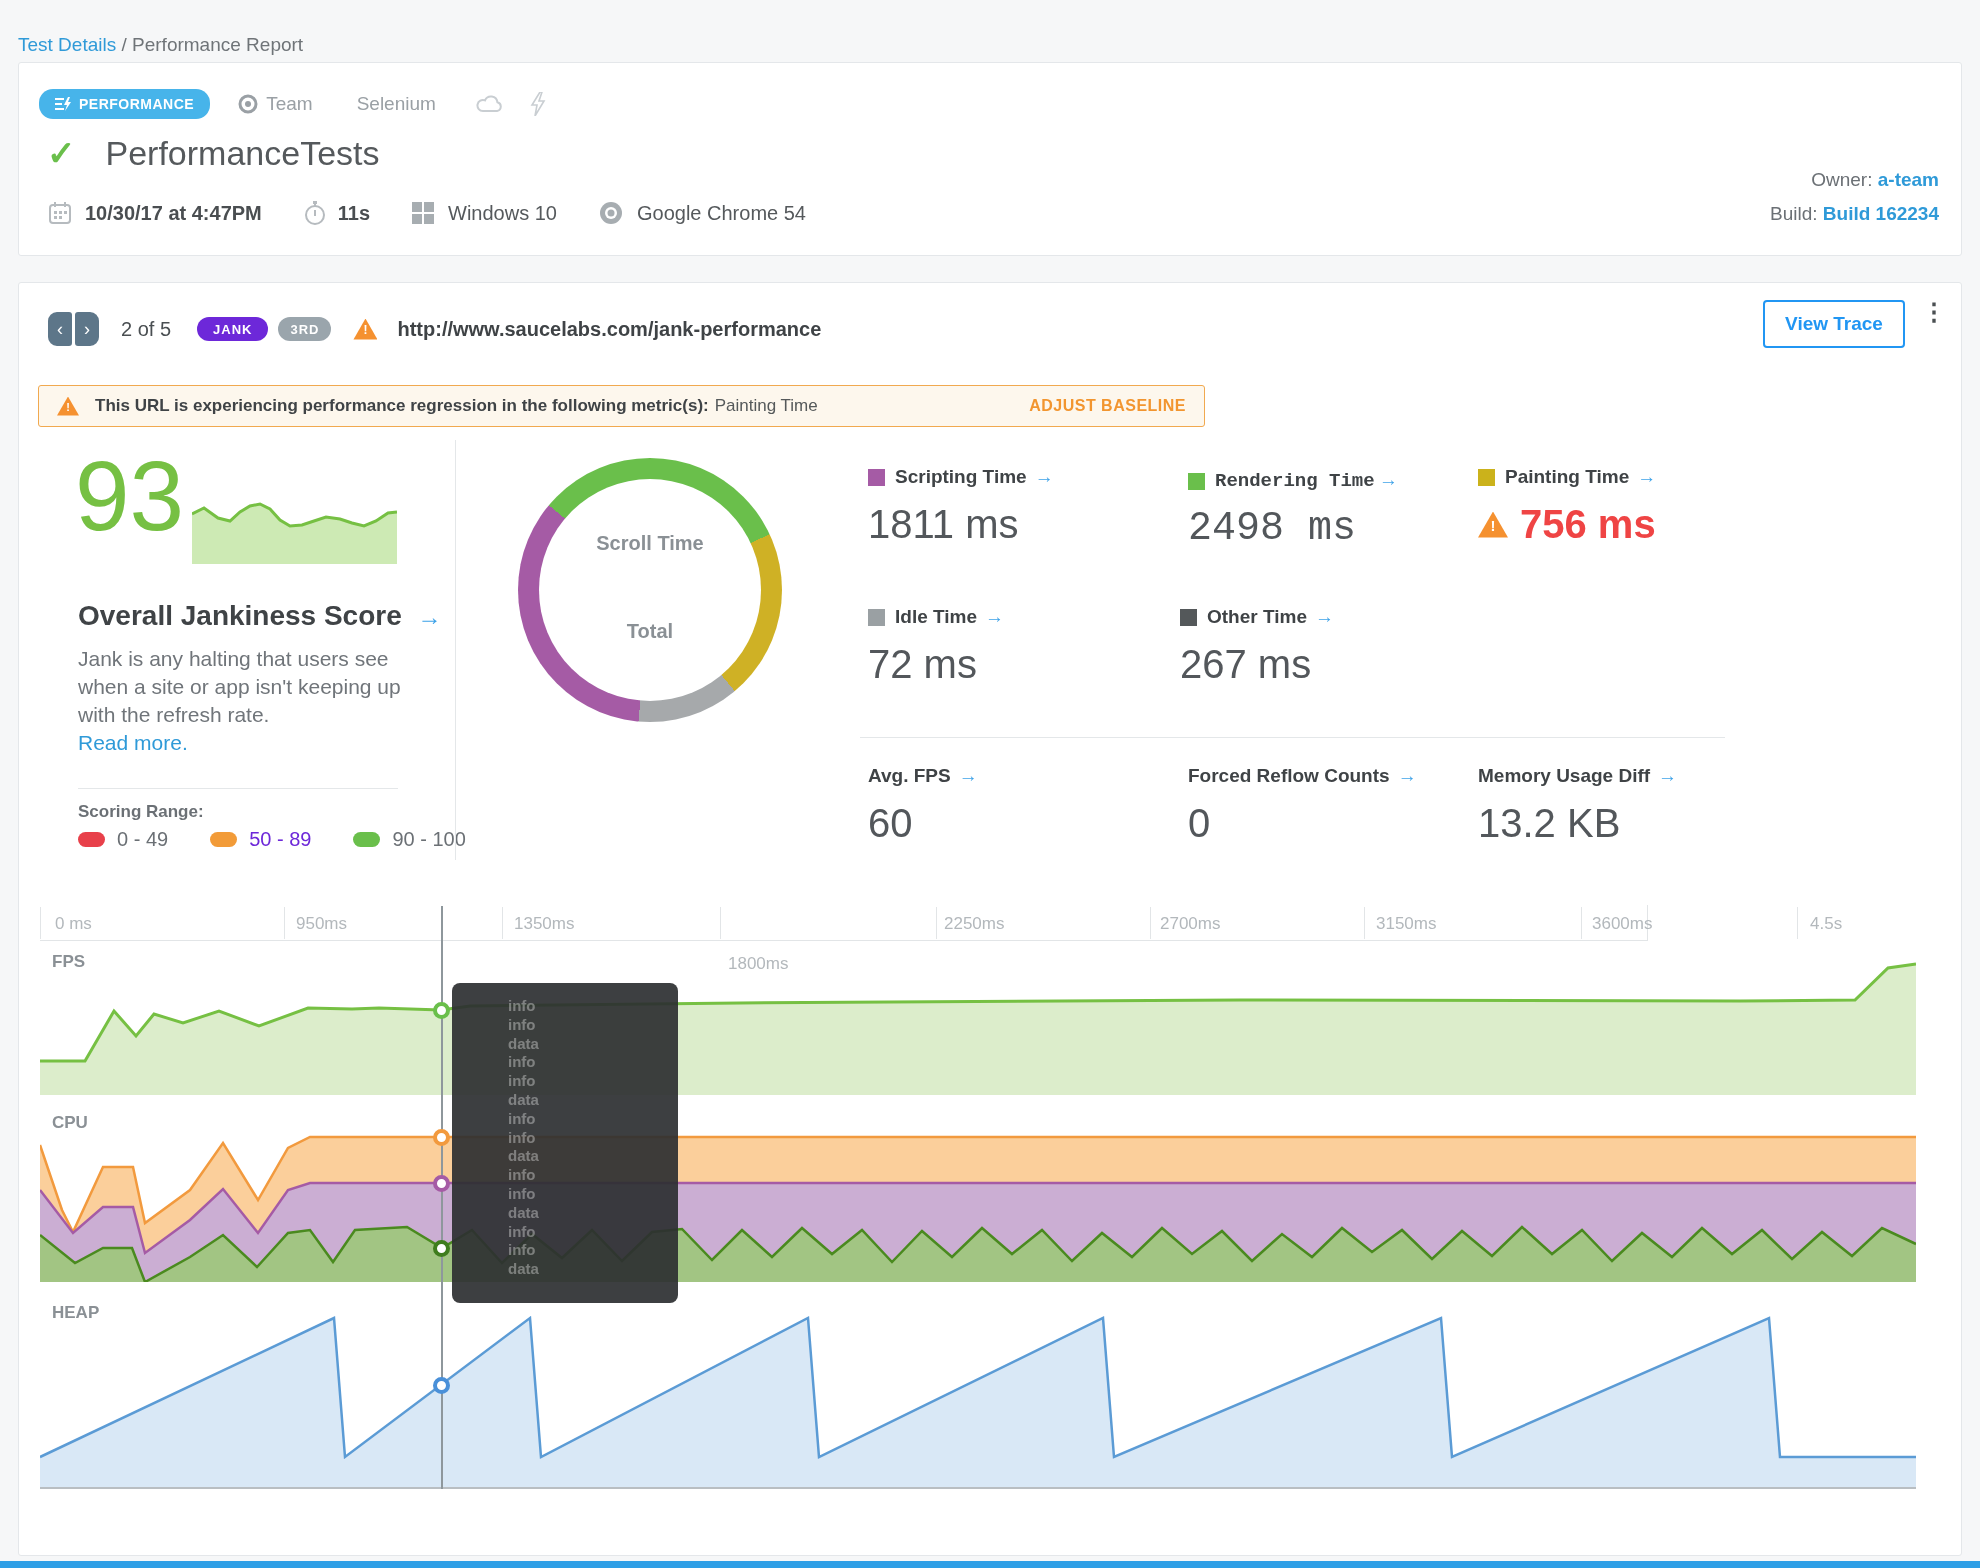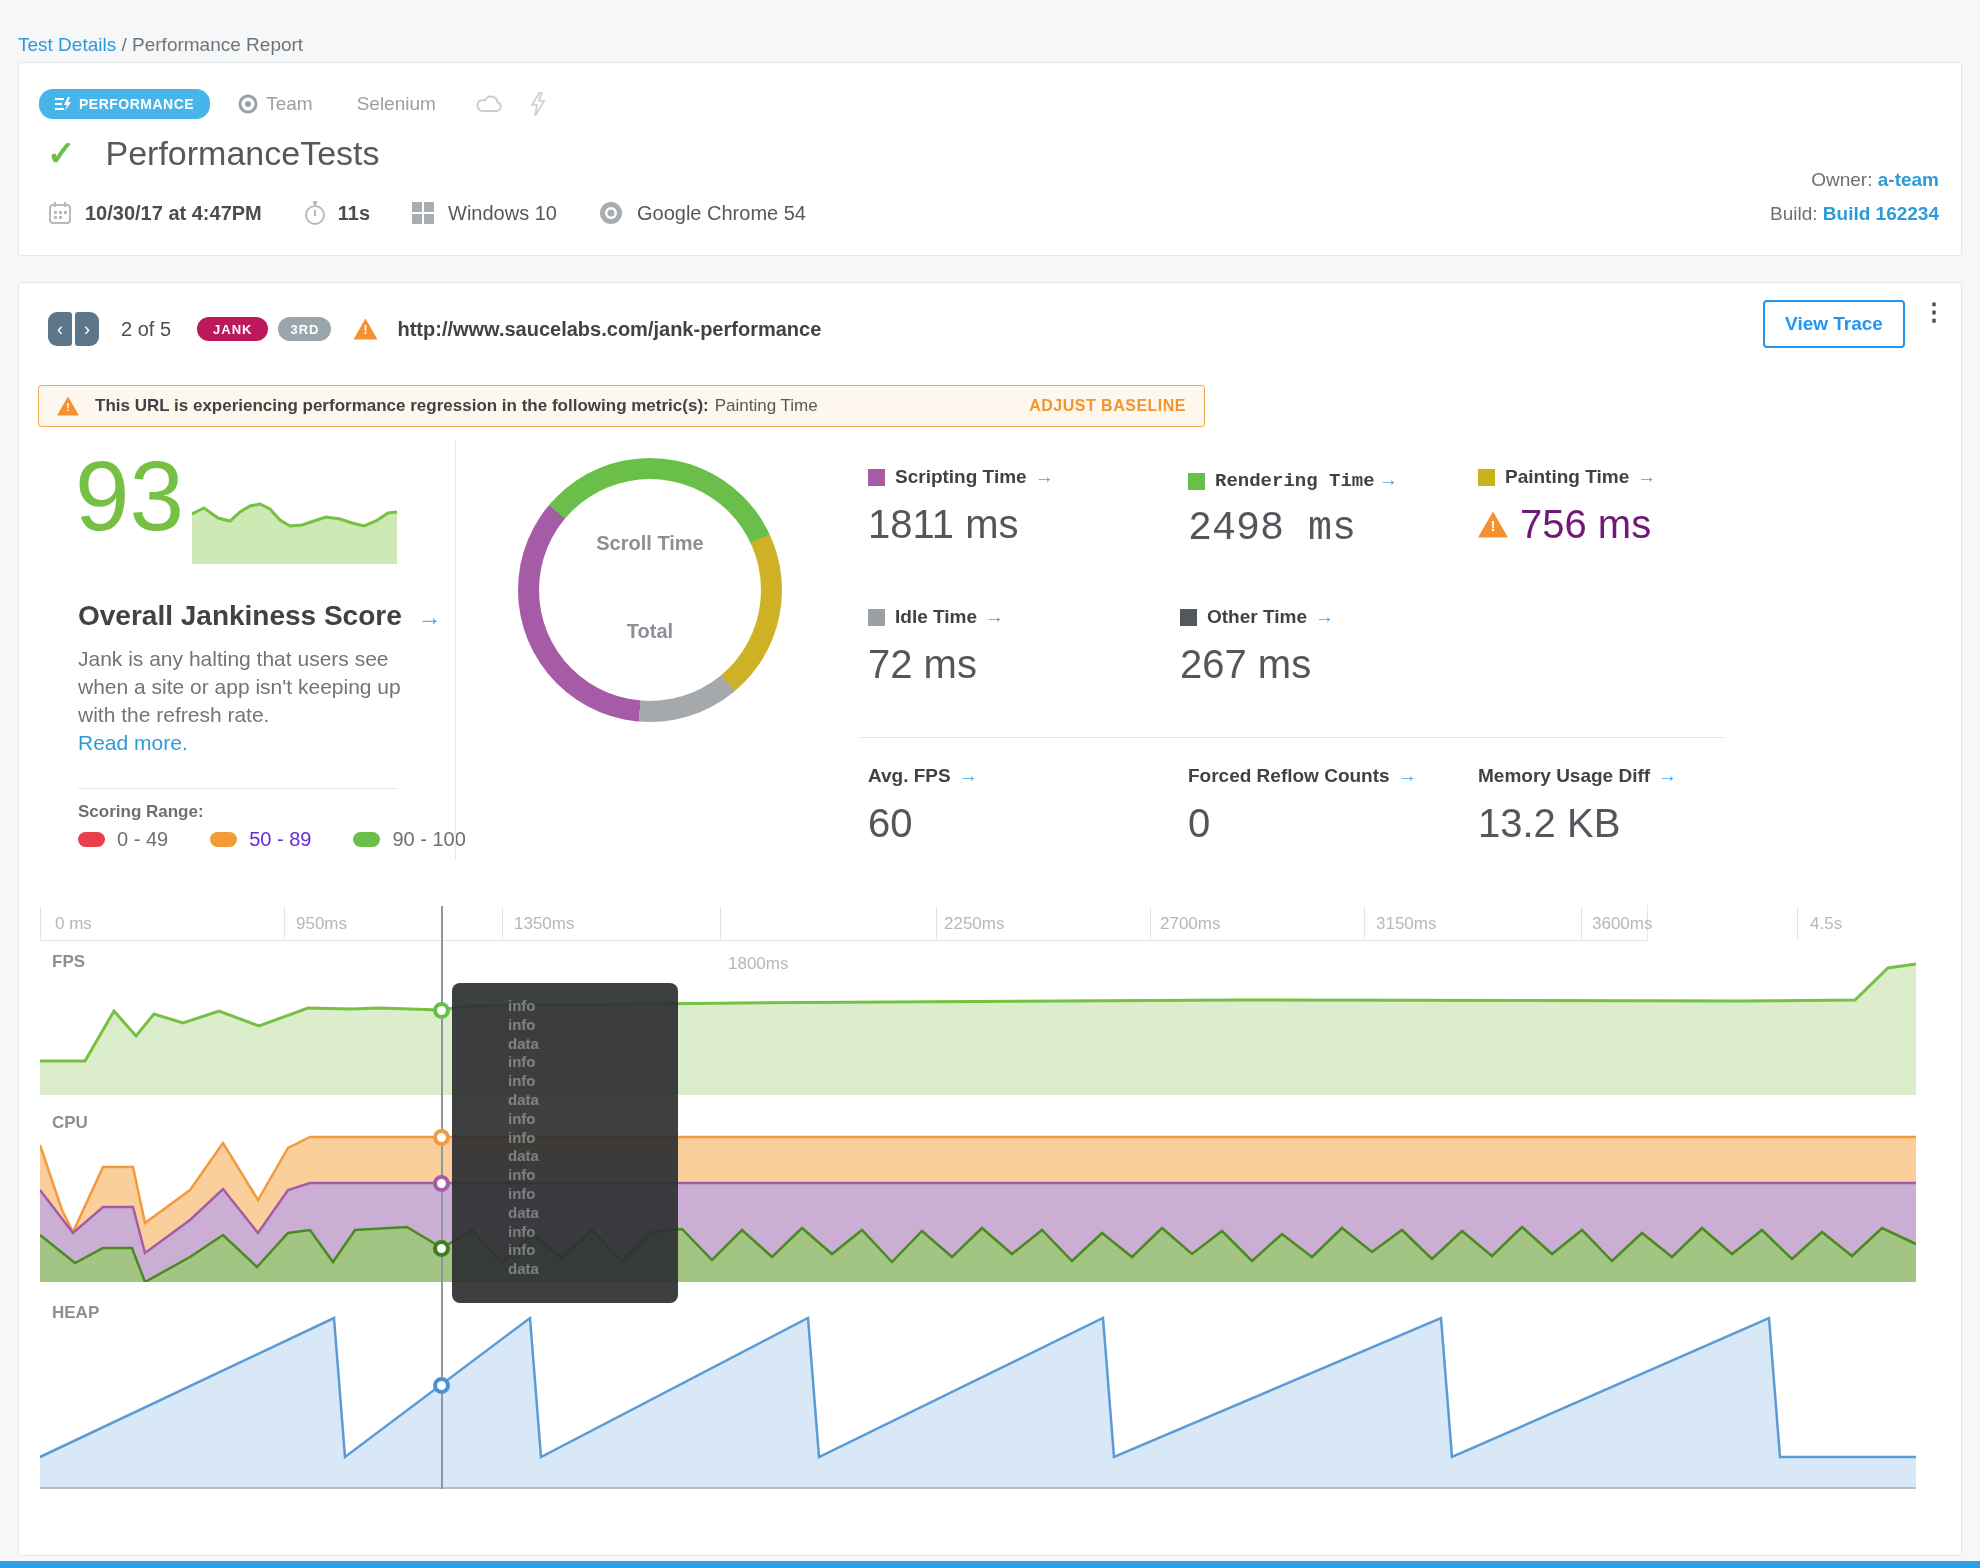--- a/index.html
+++ b/index.html
@@ -105,21 +105,21 @@
     <span class="link" style="font-weight:bold;">Build 162234</span>
   </div>
 </div>
 
 <div class="card" style="left:18px; top:282px; width:1944px; height:1274px;"></div>
 
 <div class="abs" style="left:48px; top:312px; display:flex; align-items:center;">
   <div style="width:24px; height:34px; background:#5d7689; border-radius:9px 3px 3px 9px; display:flex; align-items:center; justify-content:center; color:#fff; font-size:18px; cursor:pointer;">‹</div>
   <div style="width:24px; height:34px; background:#5d7689; border-radius:3px 9px 9px 3px; display:flex; align-items:center; justify-content:center; color:#fff; font-size:18px; margin-left:3px; cursor:pointer;">›</div>
   <span style="font-size:20px; color:#4a4f52; margin-left:22px;">2 of 5</span>
-  <span class="pill" style="background:#be185d; height:24px; padding:0 16px; font-size:13px; letter-spacing:1px; margin-left:26px;">JANK</span>
+  <span class="pill" style="background:#6d28d9; height:24px; padding:0 16px; font-size:13px; letter-spacing:1px; margin-left:26px;">JANK</span>
   <span class="pill" style="background:#9aa5ac; height:24px; padding:0 12px; font-size:13px; letter-spacing:1px; margin-left:10px;">3RD</span>
   <span class="warn-tri" style="width:24px; height:21px; font-size:12px; margin-left:22px;"></span>
   <span style="font-size:20px; font-weight:bold; color:#3f4346; margin-left:20px;">http://www.saucelabs.com/jank-performance</span>
 </div>
 <div class="abs" style="left:1763px; top:300px; width:142px; height:48px; border:2px solid #2196f3; border-radius:4px; display:flex; align-items:center; justify-content:center; color:#2196f3; font-size:19px; font-weight:bold; background:#fff; cursor:pointer;">View Trace</div>
 <div class="abs" style="left:1922px; top:306px; font-size:24px; font-weight:bold; color:#4a4f52; letter-spacing:0; line-height:12px; cursor:pointer;">⋮</div>
 
 <div class="abs" style="left:38px; top:385px; width:1167px; height:42px; background:#fdf7ed; border:1px solid #f1a94f; border-radius:3px; display:flex; align-items:center; padding:0 18px;">
   <span class="warn-tri" style="width:22px; height:19px; font-size:11px;"></span>
   <span style="font-size:17px; font-weight:bold; color:#3f4346; margin-left:16px;">This URL is experiencing performance regression in the following metric(s):</span>
@@ -180,21 +180,21 @@
       <div class="metric-value">
         <span>2498 ms</span>
       </div>
     </div>
     <div style="position: absolute; left: 610px; top: 0px;">
       <div class="metric-label">
         <span class="metric-swatch" style="background: rgb(203, 178, 27);"></span>
         <span>Painting Time</span>
         <span class="blue-arrow">→</span>
       </div>
-      <div class="metric-value" style="color: #701a75;">
+      <div class="metric-value" style="color: #ef4444; font-weight: bold;">
         <span class="warn-tri" style="width: 30px; height: 26px; font-size: 15px; margin-right: 12px;"></span>
         <span>756 ms</span>
       </div>
     </div>
   </div>
 <div class="abs" id="metrics-row2" style="left:868px; top:606px; width:900px; height:120px;">
     <div style="position: absolute; left: 0px; top: 0px;">
       <div class="metric-label">
         <span class="metric-swatch" style="background: rgb(154, 160, 163);"></span>
         <span>Idle Time</span>

